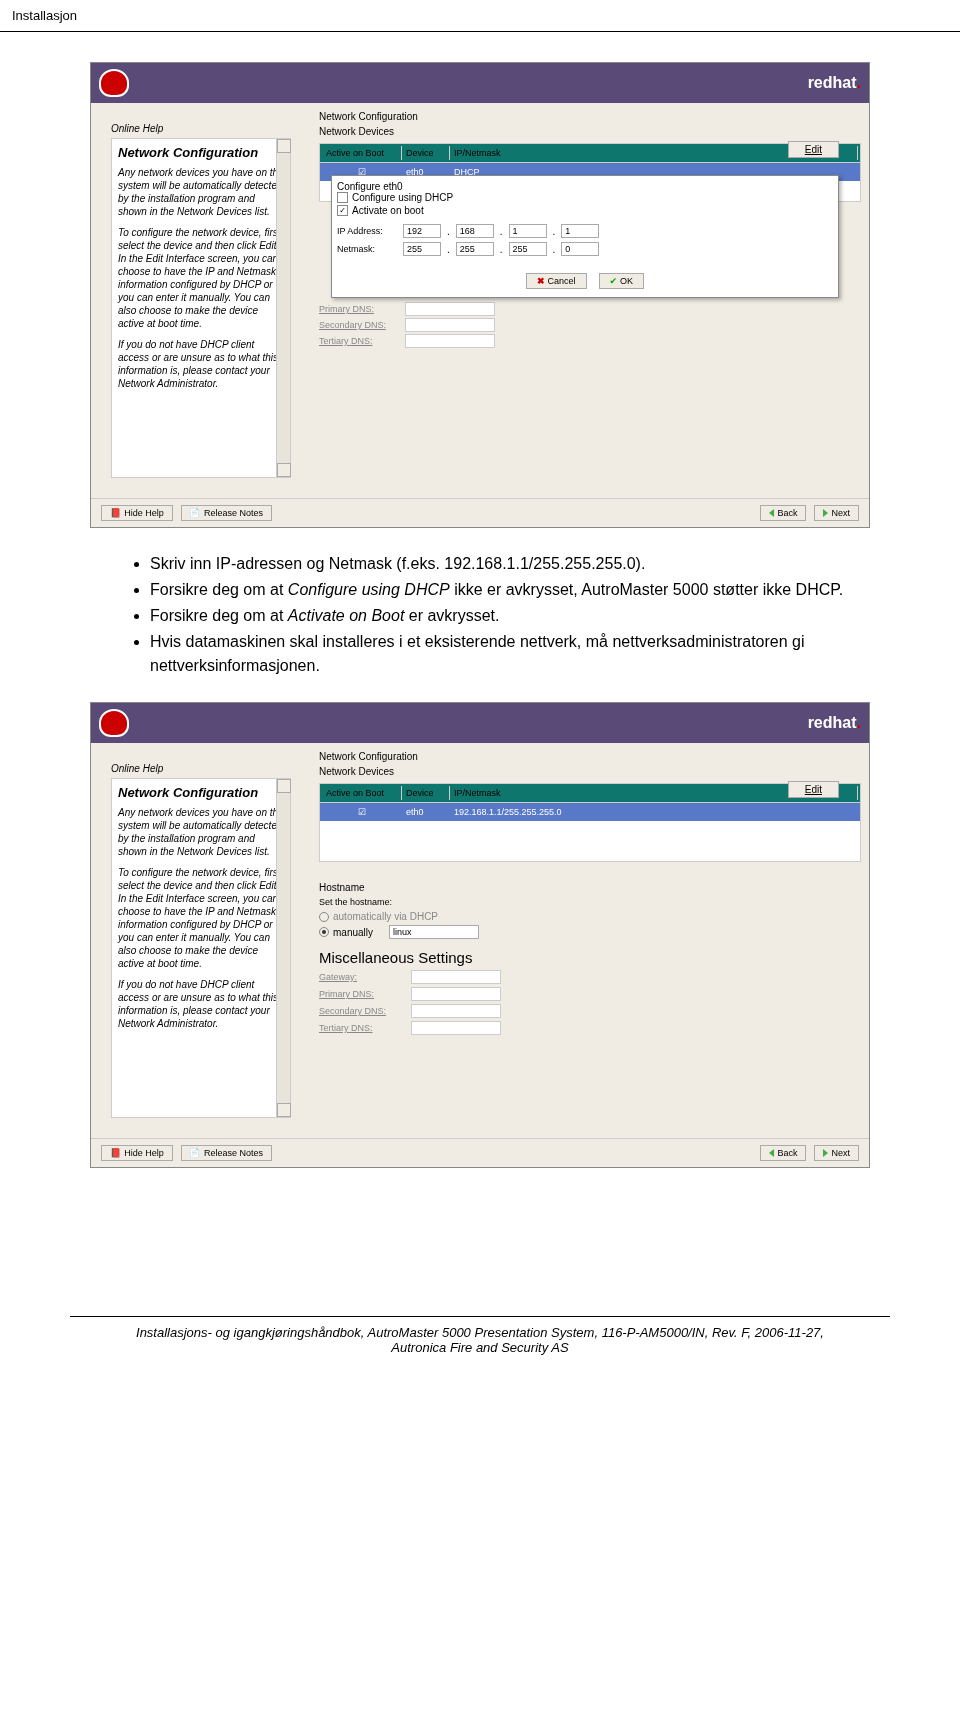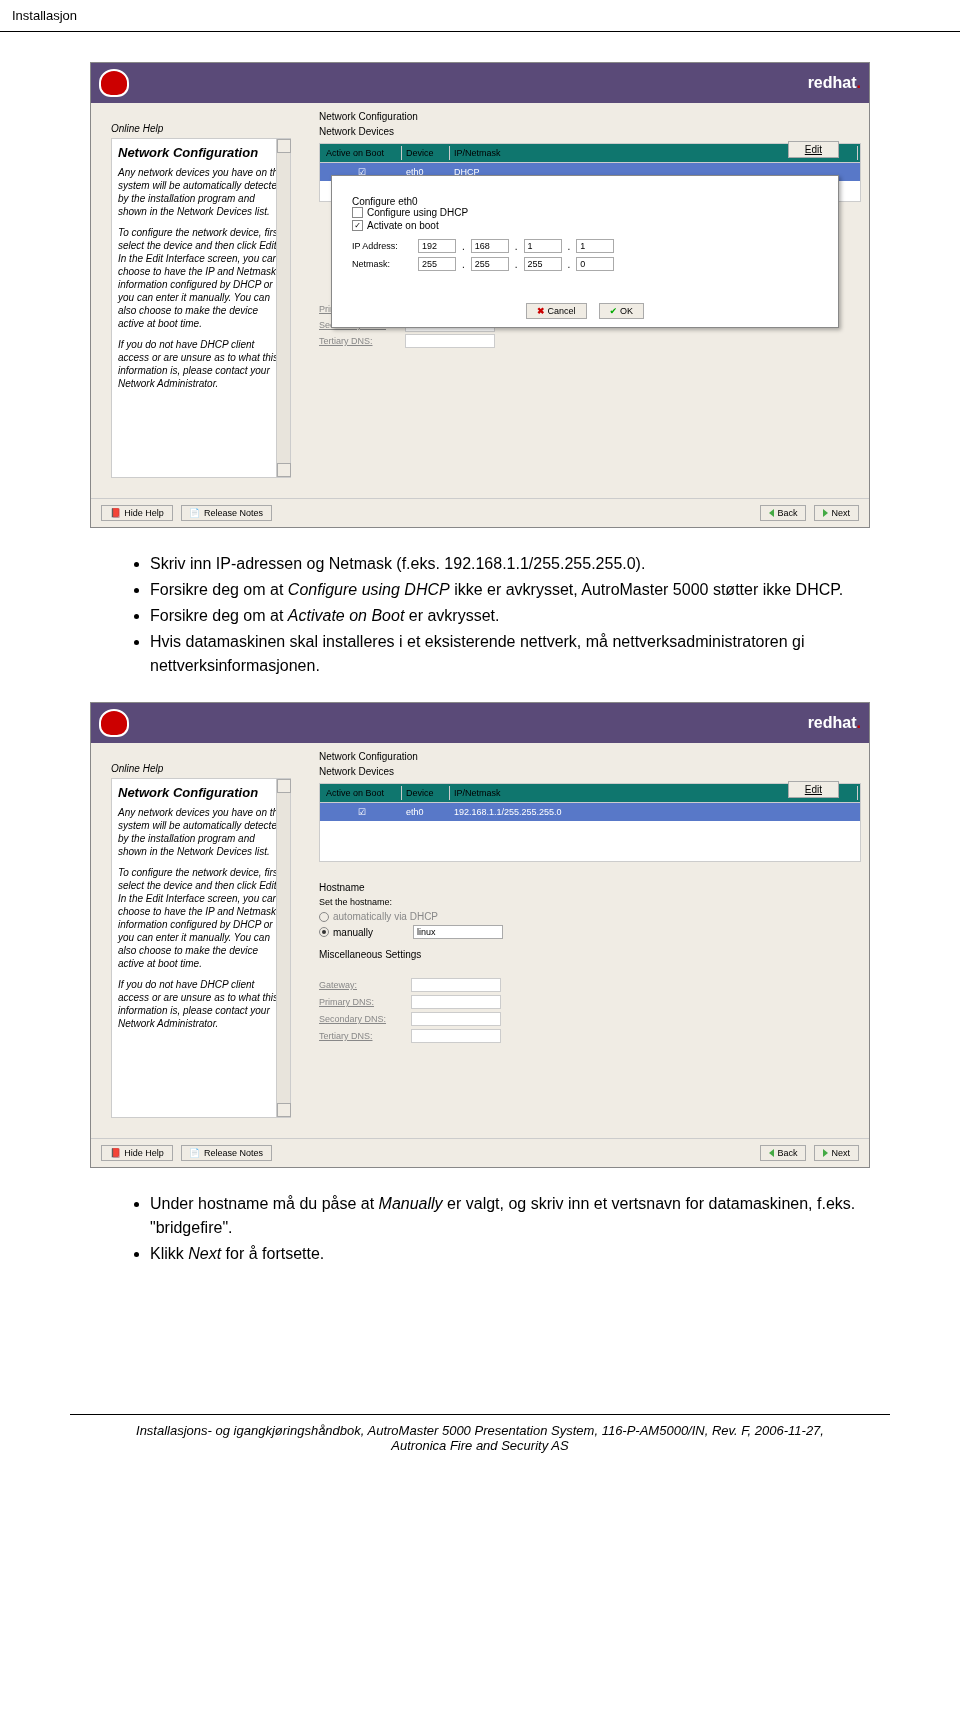--- a/index.html
+++ b/index.html
@@ -32,42 +32,42 @@
   .device-table-hdr { display: flex; background: #0f766e; border-bottom: 1px solid #ccc; padding: 2px; }
   .device-table-hdr span { padding: 2px 4px; border-right: 1px solid #ccc; font-size: 9px; }
   .device-row { display: flex; background: #5878c8; color: #fff; padding: 2px; }
   .device-row span { padding: 2px 4px; font-size: 9px; }
   .device-row .col1 { width: 80px; text-align: center; }
   .device-row .col2 { width: 48px; }
   .edit-btn { position: absolute; right: 30px; top: 38px; padding: 2px 16px; border: 1px solid #aaa; background: #f0ece4; font-size: 10px; text-decoration: underline; }
   
   .dialog-overlay { position: absolute; top: 72px; left: 20px; right: 30px; background: #fff; border: 1px solid #888; box-shadow: 2px 2px 4px rgba(0,0,0,0.3); }
   .dialog-title { background: #5878c8; color: #fff; padding: 4px 8px; font-size: 10px; font-weight: bold; }
-  .dialog-body { padding: 20px; font-size: 10px; }
+  .dialog-body { padding: 5px; font-size: 10px; }
   .checkbox-row { display: flex; align-items: center; gap: 4px; margin-bottom: 2px; }
   .cb { width: 11px; height: 11px; border: 1px solid #888; display: inline-block; background: #fff; text-align: center; line-height: 9px; font-size: 8px; }
   .ip-grid { margin-top: 8px; }
   .ip-row { display: flex; align-items: center; gap: 6px; margin-bottom: 4px; }
   .ip-row label { width: 60px; font-size: 9px; }
   .ip-cell { width: 38px; padding: 1px 3px; border: 1px solid #aaa; background: #fff; font-size: 9px; }
   .dialog-btns { display: flex; justify-content: center; gap: 12px; padding: 8px; }
   .dbtn { padding: 2px 10px; border: 1px solid #aaa; background: #f0ece4; font-size: 9px; display: flex; align-items: center; gap: 3px; }
   .x-icon { color: #c00; font-weight: bold; }
   .ok-icon { color: #0a0; }
   
   .dns-section { margin-top: 100px; font-size: 9px; color: #888; }
   .dns-row { display: flex; align-items: center; gap: 6px; margin-bottom: 2px; }
   .dns-row label { width: 80px; text-decoration: underline; }
   .dns-row input { width: 90px; height: 14px; border: 1px solid #ccc; }
   
   .hostname-section { margin-top: 20px; font-size: 10px; }
   .radio-row { display: flex; align-items: center; gap: 4px; margin: 3px 0; }
   .radio { width: 10px; height: 10px; border: 1px solid #888; border-radius: 50%; display: inline-block; position: relative; }
   .radio.checked::after { content: ''; position: absolute; width: 4px; height: 4px; background: #333; border-radius: 50%; top: 2px; left: 2px; }
-  .hn-input { width: 90px; height: 14px; border: 1px solid #aaa; padding: 0 3px; font-size: 9px; margin-left: 36px; }
+  .hn-input { width: 90px; height: 14px; border: 1px solid #aaa; padding: 0 3px; font-size: 9px; margin-left: 12px; }
   
   .misc-section { margin-top: 10px; font-size: 9px; }
   .misc-row { display: flex; align-items: center; gap: 12px; margin-bottom: 3px; }
   .misc-row label { width: 80px; text-decoration: underline; color: #888; }
   .misc-row input { width: 90px; height: 14px; border: 1px solid #ccc; background: #fff; }
   
   .sc-footer { display: flex; justify-content: space-between; padding: 6px 10px; border-top: 1px solid #ccc; background: #f0ece4; }
   .sc-footer-left, .sc-footer-right { display: flex; gap: 8px; }
   .fbtn { padding: 2px 8px; border: 1px solid #aaa; background: #f0ece4; font-size: 9px; display: flex; align-items: center; gap: 3px; }
   .arrow { width: 0; height: 0; border-top: 4px solid transparent; border-bottom: 4px solid transparent; display: inline-block; }
@@ -258,21 +258,21 @@
             <span style="color:#888">automatically via DHCP</span>
           </div>
           <div class="radio-row">
             <span class="radio checked"></span>
             <span>manually</span>
             <input class="hn-input" value="linux" style="">
           </div>
         </div>
 
         <div class="misc-section">
-          <div style="font-size:10px;margin-bottom:18px">Miscellaneous Settings</div>
+          <div style="font-size:15px;margin-bottom:4px">Miscellaneous Settings</div>
           <div class="misc-row">
               <label>Gateway:</label>
               <input style="">
             </div>
           <div class="misc-row">
               <label>Primary DNS:</label>
               <input style="">
             </div>
           <div class="misc-row">
               <label>Secondary DNS:</label>
@@ -296,24 +296,20 @@
             <span>Back</span>
           </div>
         <div class="fbtn">
             <span class="arrow arrow-right"></span>
             <span>Next</span>
           </div>
       </div>
     </div>
   </div>
 
-  <ul class="bullet-list">
-    <li><span>Under hostname må du påse at </span><span class="italic">Manually</span><span> er valgt, og skriv inn et vertsnavn for datamaskinen, f.eks. "bridgefire".</span></li>
-    <li><span>Klikk </span><span class="italic">Next</span><span> for å fortsette.</span></li>
-  </ul>
 
 </div>
 
 <div class="page-footer">
   <div class="footer-line"></div>
   <div>Installasjons- og igangkjøringshåndbok, AutroMaster 5000 Presentation System, 116-P-AM5000/IN, Rev. F, 2006-11-27,</div>
   <div>Autronica Fire and Security AS</div>
 </div>
 
 </body></html>

